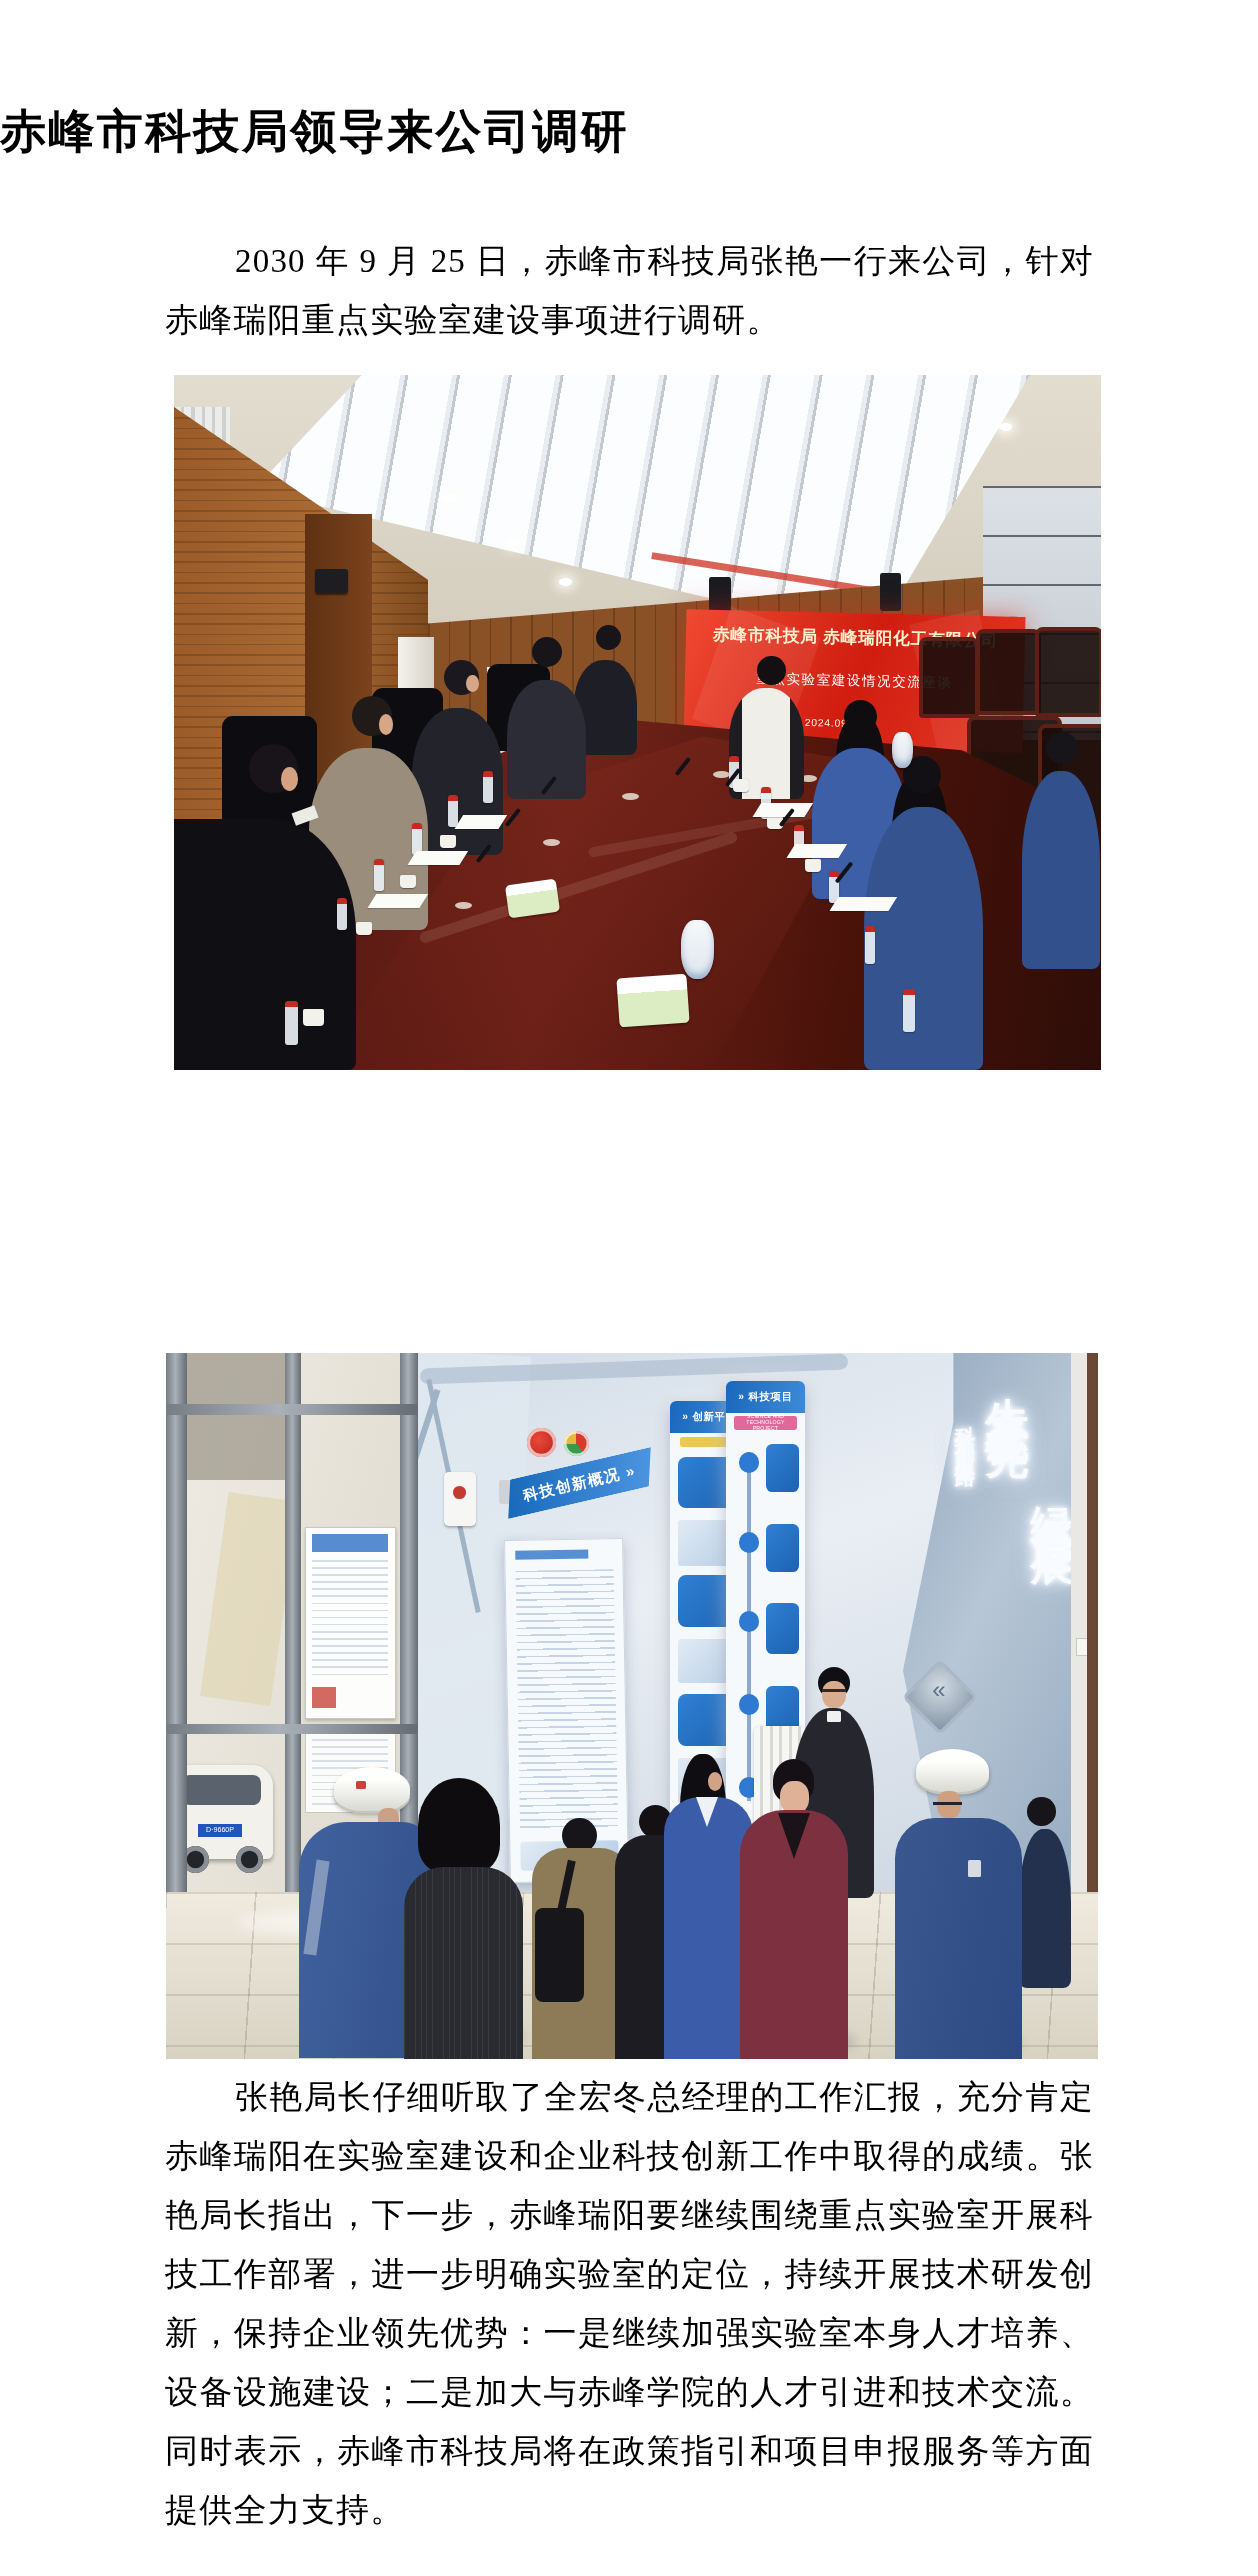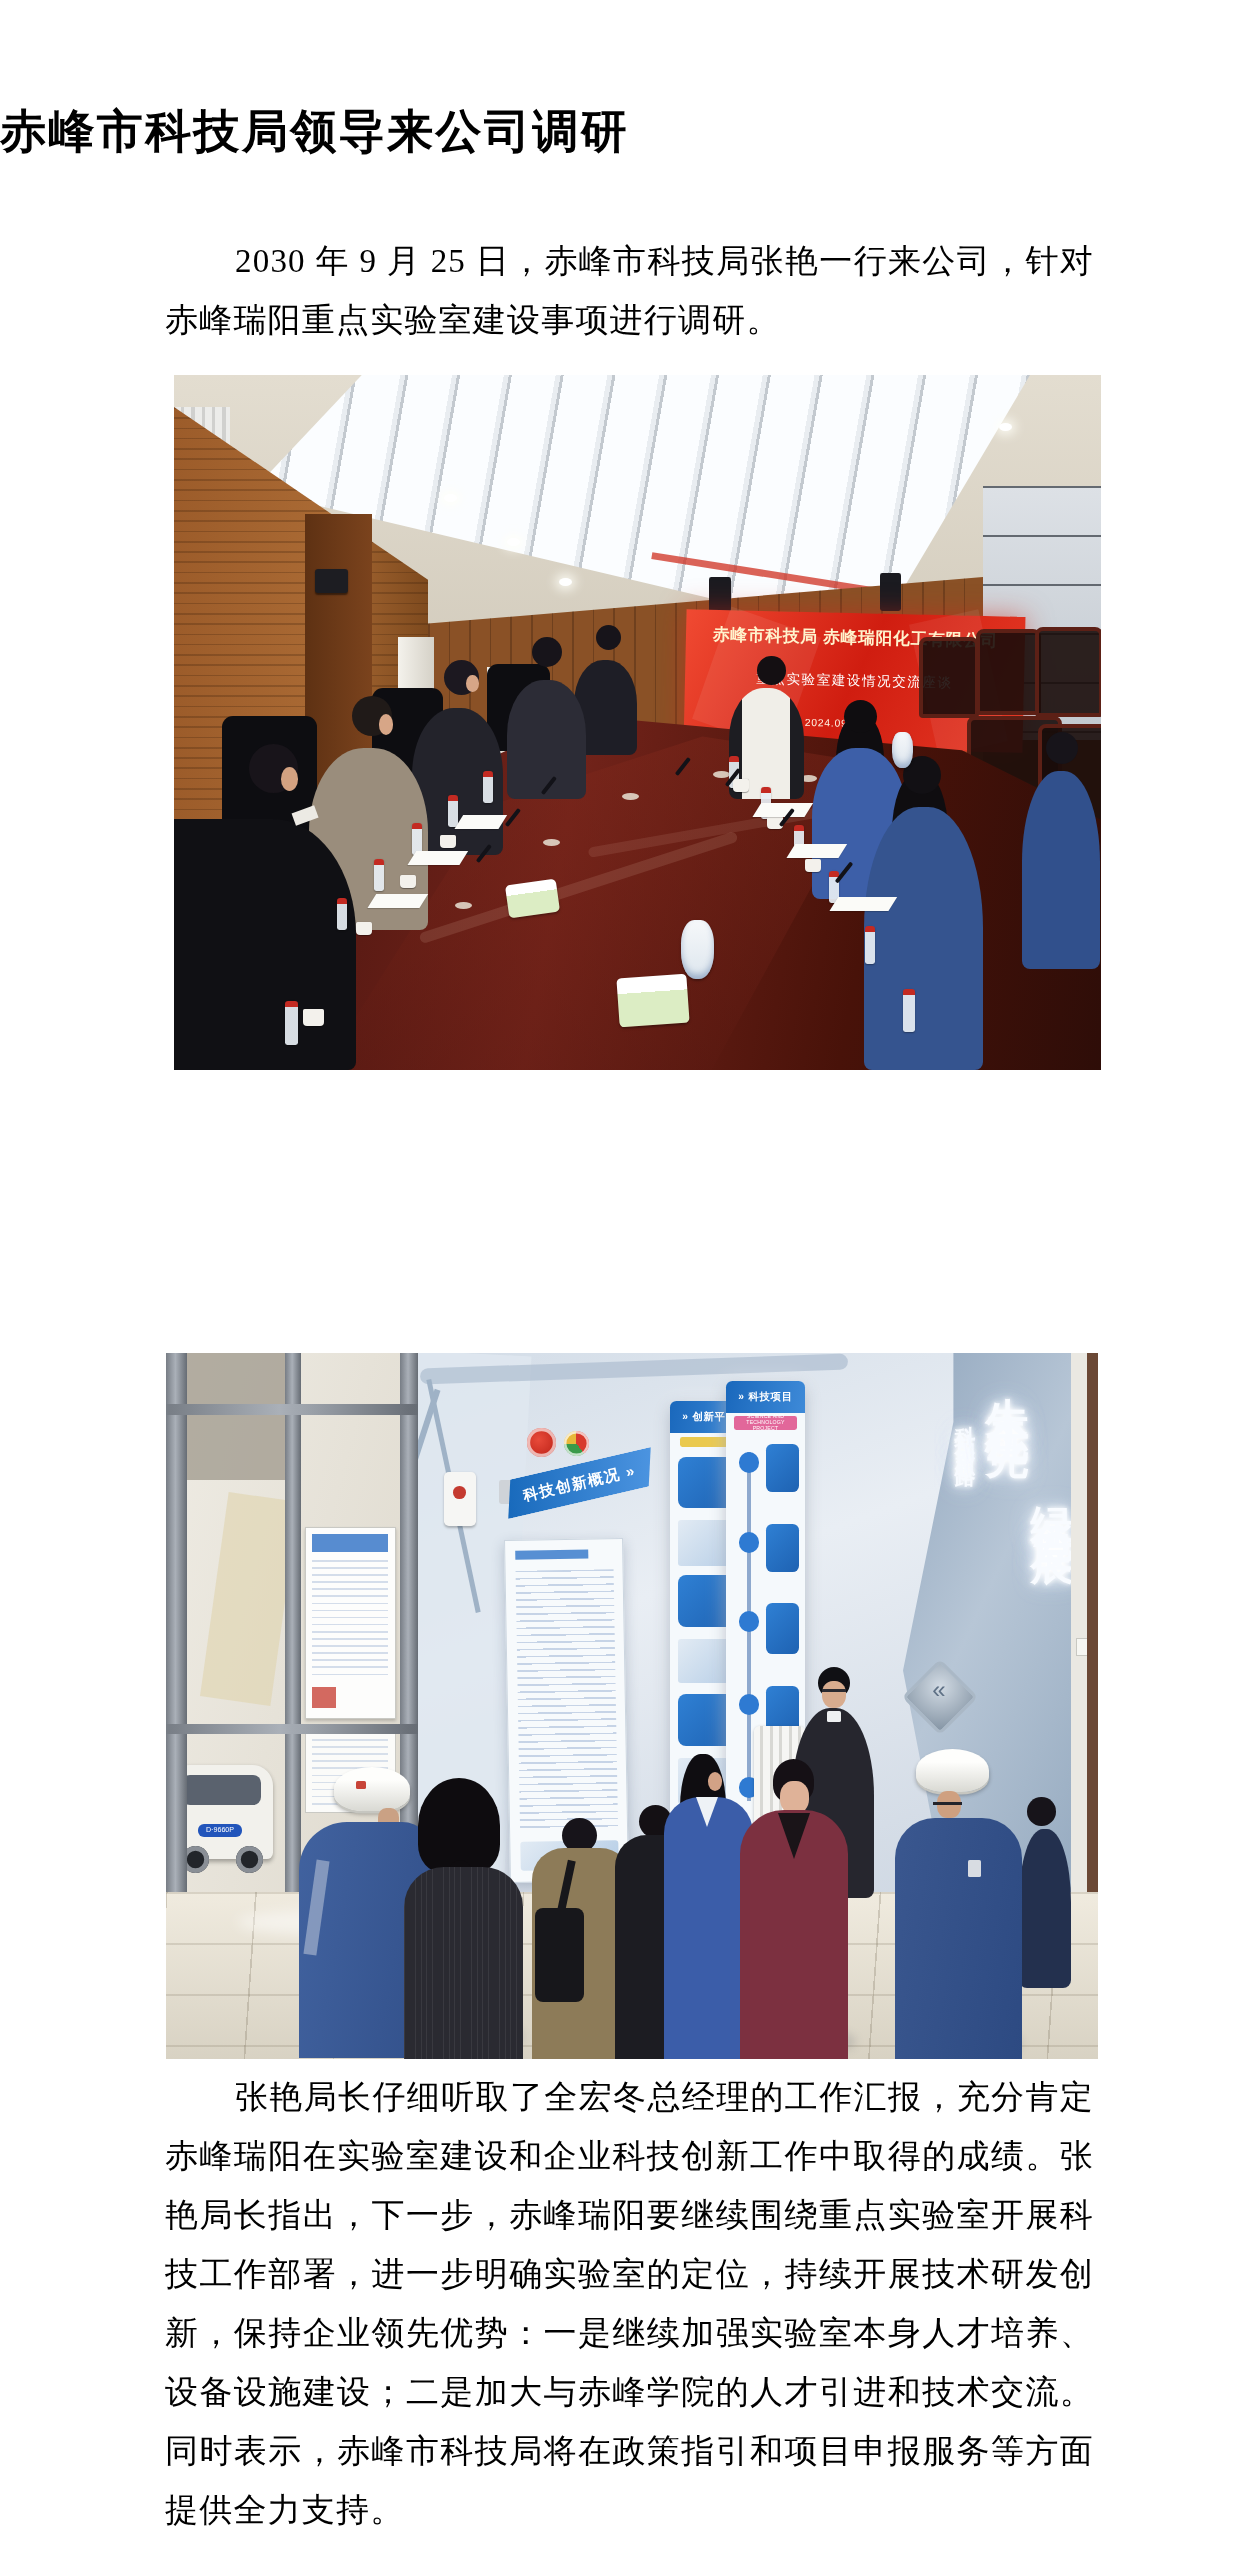--- a/index.html
+++ b/index.html
@@ -206,21 +206,21 @@
     <div class="abs" style="left:285px;top:24px;width:4.8px;height:238px;background:#9fb2c6;transform:rotate(-12deg);"></div>
 
     <div class="abs" style="left:0;top:0;width:252px;height:603px;background:linear-gradient(105deg,#efece4,#ddd8cc);">
       <div class="abs" style="left:0;top:0;width:119px;height:127px;background:#a39c90;opacity:.8;"></div>
       <div class="abs" style="left:48px;top:143px;width:71px;height:206px;background:#e0d3ae;opacity:.6;transform:rotate(8deg);"></div>
 
       <div class="abs" style="left:6.3px;top:412px;width:101px;height:94px;background:#f2f1ec;border-radius:17.4px 20.6px 6.3px 6.3px;box-shadow:0 2.4px 4px rgba(0,0,0,.3);"></div>
       <div class="abs" style="left:16px;top:422px;width:79px;height:30px;background:#5a626e;border-radius:8px;"></div>
       <div class="abs" style="left:16px;top:493px;width:27px;height:27px;background:#22252a;border-radius:50%;box-shadow:inset 0 0 0 4.8px #8a8f96;"></div>
       <div class="abs" style="left:70px;top:493px;width:27px;height:27px;background:#22252a;border-radius:50%;box-shadow:inset 0 0 0 4.8px #8a8f96;"></div>
-      <div class="abs" style="left:32px;top:471px;width:44px;height:12.7px;background:#2255bb;border-radius:6px;color:#fff;font-size:7.1px;line-height:12.7px;text-align:center;font-family:'Liberation Sans',sans-serif;">D·9660P</div>
+      <div class="abs" style="left:32px;top:471px;width:44px;height:12.7px;background:#2255bb;border-radius:0;color:#fff;font-size:7.1px;line-height:12.7px;text-align:center;font-family:'Liberation Sans',sans-serif;">D·9660P</div>
 
       <div class="abs" style="left:139px;top:174px;width:89px;height:190px;background:#fdfdfc;border:0.8px solid #c9c9c4;box-shadow:0 1.6px 3.2px rgba(0,0,0,.2);">
         <div class="abs" style="left:6.3px;top:6.3px;width:76px;height:17.4px;background:#3a78c8;opacity:.85;"></div>
         <div class="abs stripes" style="left:6.3px;top:32px;width:76px;height:119px;opacity:.45;"></div>
         <div class="abs" style="left:6.3px;top:159px;width:24px;height:20.6px;background:#c84438;opacity:.8;"></div>
       </div>
       <div class="abs" style="left:139px;top:379px;width:89px;height:79px;background:#fbfbf9;border:0.8px solid #c9c9c4;">
         <div class="abs stripes" style="left:6.3px;top:6.3px;width:76px;height:67px;opacity:.4;"></div>
       </div>
 

